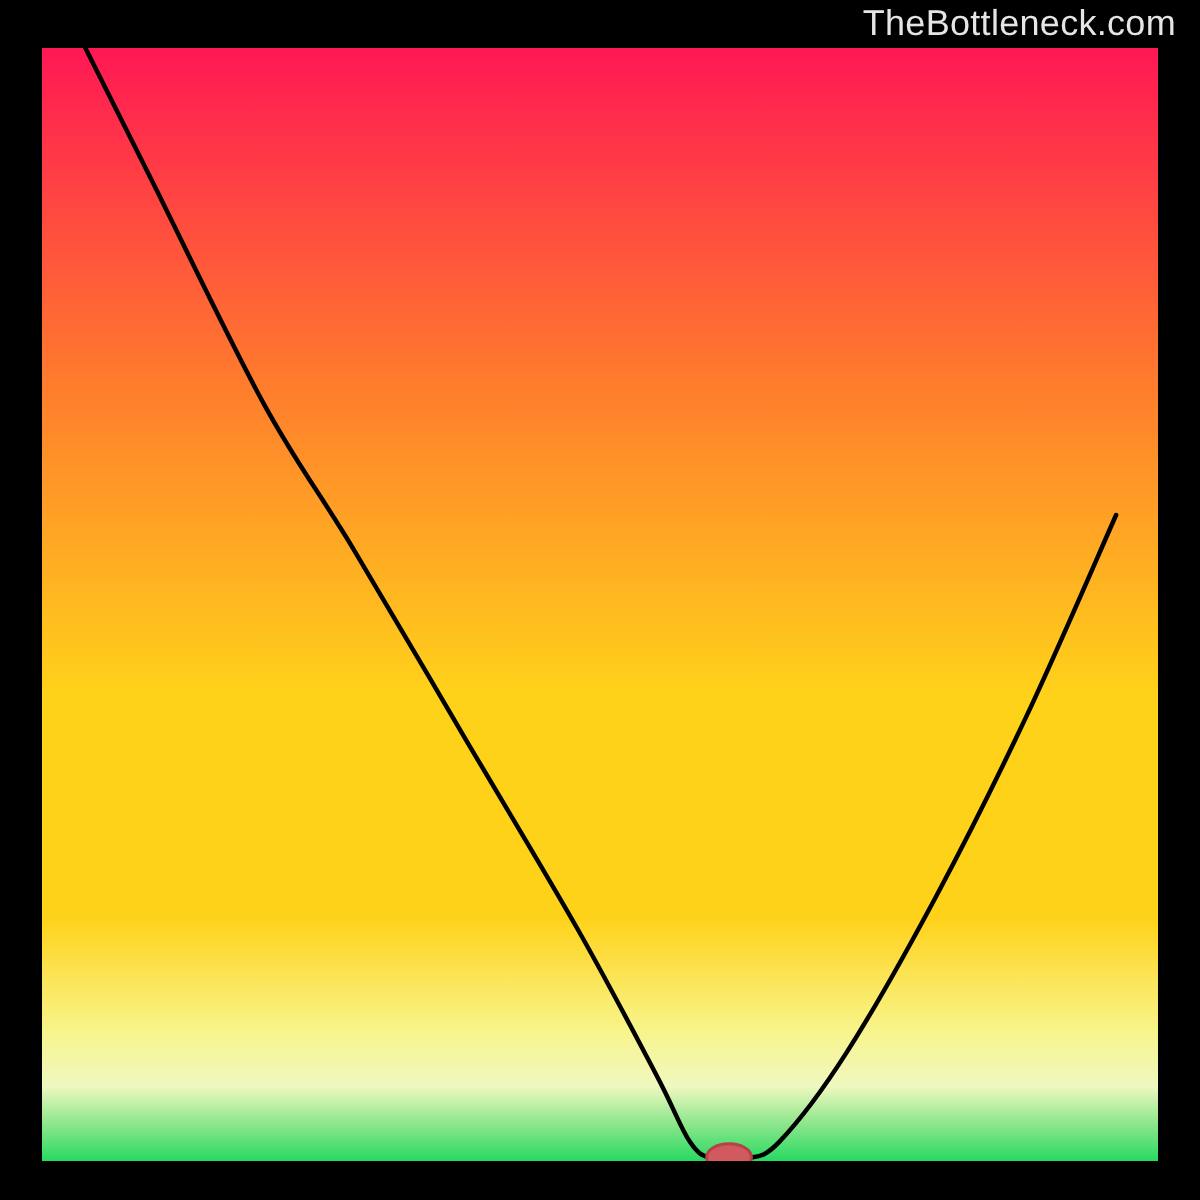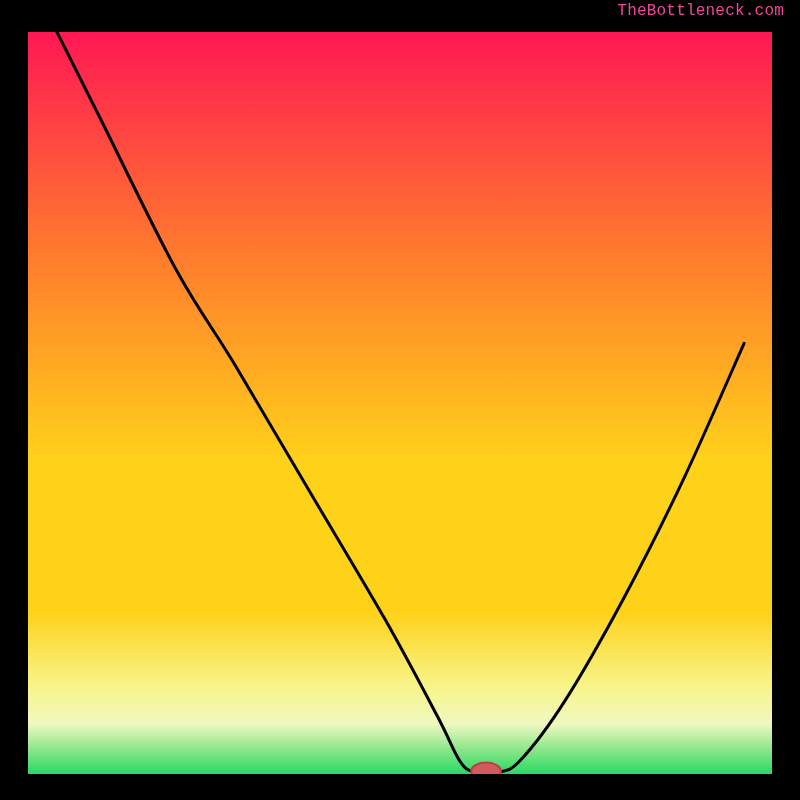--- a/index.html
+++ b/index.html
@@ -1,20 +1,20 @@
 <!DOCTYPE html>
 <html><head>
 <meta charset="utf-8">
 <style>
   html, body { margin: 0; padding: 0; width: 800px; height: 800px; }
   .outer { position: relative; width: 800px; height: 800px; background: #000; }
   .watermark {
     position: absolute; top: 2px; right: 16px;
-    font-family: Liberation Mono, monospace;
-    font-size: 16px; color: #ec4899; font-weight: 400;
+    font-family: Liberation Sans, sans-serif;
+    font-size: 24px; color: #e5e5e5; font-weight: 400;
     letter-spacing: 0.2px;
   }
   svg { display: block; }
 </style>
 </head>
 <body>
 
 <div class="outer">
   <div class="watermark">TheBottleneck.com</div>
   <svg id="chart-svg" width="800" height="800" viewBox="0 0 800 800">

